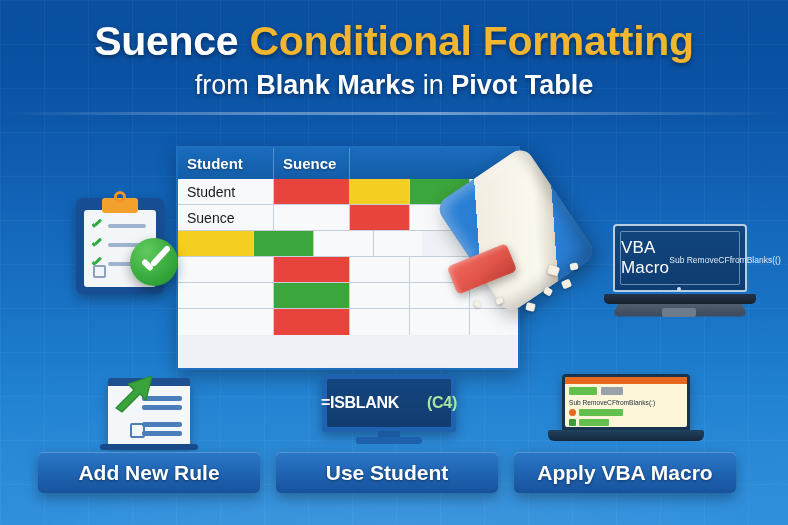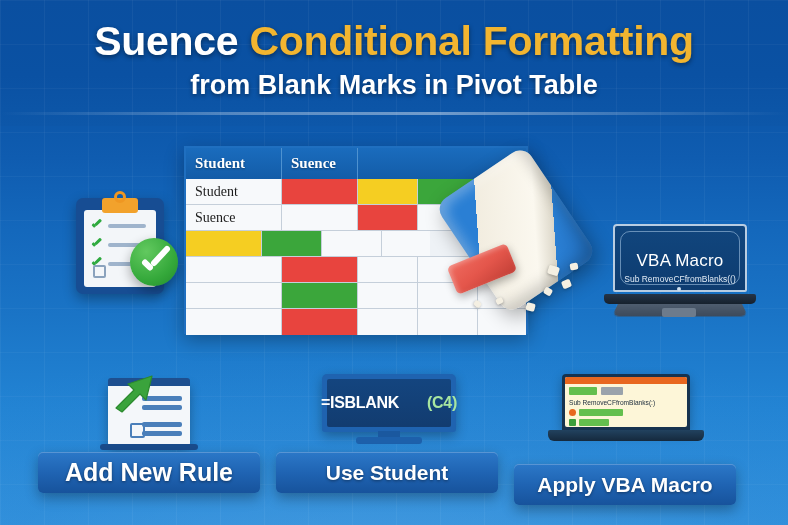--- a/index.html
+++ b/index.html
@@ -43,29 +43,28 @@
   }
   #title .w { color:#ffffff; }
   #title .y { color:#f2b530; }
   #subtitle {
     position:absolute; top:70px; left:0; right:0;
     text-align:center;
     font-size:27px; color:#ffffff;
     text-shadow: 0 2px 4px rgba(0,0,0,0.42);
     white-space: nowrap;
   }
-  #subtitle .lt { font-weight:bold; }
+  #subtitle .lt { font-weight:normal; }
   #subtitle .bd { font-weight:bold; }
   
   #pivot {
-    position:absolute; left:184px; top:146px; width:344px; height:188px;
+    position:absolute; left:176px; top:146px; width:344px; height:224px;
     background:#eef2f6;
     border:2px solid #1f6fc0;
     box-shadow: 0 6px 18px rgba(0,0,0,0.30);
-    font-family: Liberation Serif, serif;
   }
   #pivot-head { display:flex; height:31px; background:#155fae;
     background:linear-gradient(180deg,#1a6cbd 0%,#135ca8 100%); }
   #pivot-head .th {
     color:#fff; font-weight:bold; font-size:15px;
     display:flex; align-items:center; padding-left:9px;
     border-right:1px solid #4e92d0;
     text-shadow:0 1px 2px rgba(0,0,0,0.35);
     overflow:hidden; white-space:nowrap;
   }
@@ -152,33 +151,33 @@
     position:absolute;
     background: linear-gradient(180deg,#2b78c8 0%,#1f63b2 52%,#17539c 100%);
     border-radius:5px;
     color:#fff; font-weight:bold;
     display:flex; align-items:center; justify-content:center;
     text-shadow:0 1px 3px rgba(0,0,0,0.42);
     box-shadow:0 5px 13px rgba(0,0,0,0.30), inset 0 1px 0 rgba(255,255,255,0.22);
     white-space:nowrap;
   }
   #pill-newrule { left:48px; top:310px; width:124px; height:27px; font-size:15px; }
-  #pill-add     { left:38px; top:452px; width:222px; height:41px; font-size:25px; }
+  #pill-add     { left:38px; top:452px; width:222px; height:41px; font-size:21px; }
   #pill-formula { left:276px; top:452px; width:222px; height:41px; font-size:21px; }
-  #pill-vba     { left:514px; top:452px; width:222px; height:41px; font-size:21px;margin-top:12px; }
+  #pill-vba     { left:514px; top:452px; width:222px; height:41px; font-size:21px; }
   
   #laptop-right { position:absolute; left:604px; top:224px; width:152px; height:98px; }
   #lr-screen {
     position:absolute; left:9px; top:0; width:134px; height:68px;
     background: linear-gradient(180deg,#11467e 0%,#0e3c70 100%);
     border:2px solid #b9cde2; border-radius:4px 4px 2px 2px;
   }
   #lr-inner {
-    position:absolute; inset:5px; border:1px solid rgba(175,205,235,0.55); border-radius:10px;
-    display:flex; flex-direction:column; align-items:center; justify-content:flex-end;
+    position:absolute; inset:5px; border:1px solid rgba(175,205,235,0.55); border-radius:2px;
+    display:flex; flex-direction:row; align-items:center; justify-content:space-between;
   }
   #lr-title { color:#fff; font-size:17px; font-weight:normal; letter-spacing:0.2px; }
   #lr-code  { color:#e2ecf6; font-size:8.5px; margin-top:3px; white-space:nowrap; }
   #lr-base {
     position:absolute; left:0; top:70px; width:152px; height:10px;
     background: linear-gradient(180deg,#253447 0%,#16212e 100%);
     border-radius:2px 2px 5px 5px;
   }
   #lr-key {
     position:absolute; left:18px; top:72px; width:116px; height:22px;

